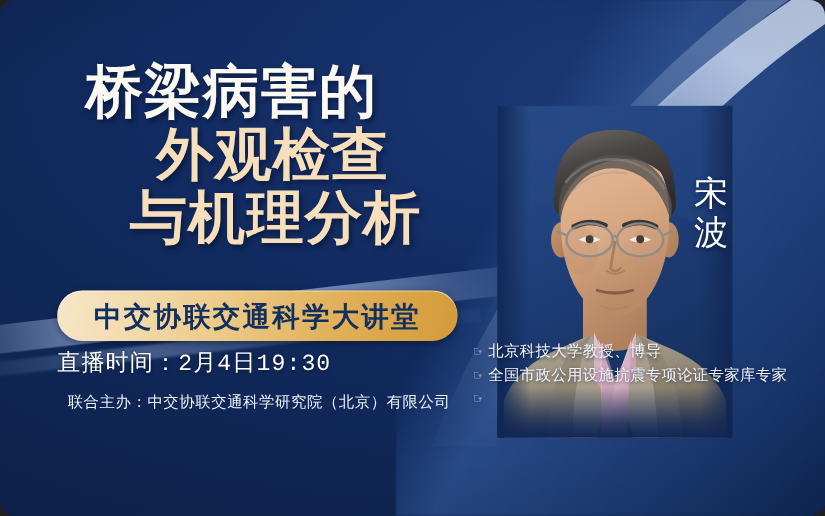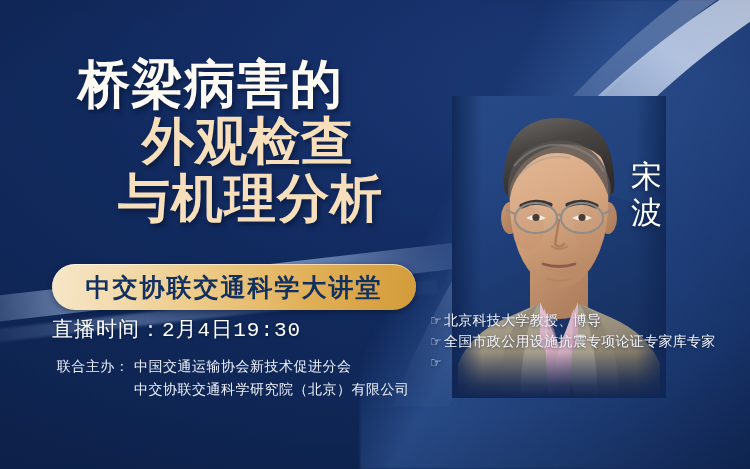--- a/index.html
+++ b/index.html
@@ -8,20 +8,21 @@
     padding: 0;
     background: #202020;
   }
   #poster {
     position: relative;
     width: 750px;
     height: 469px;
     overflow: hidden;
     font-family: "Liberation Sans", "DejaVu Sans", sans-serif;
     background: #102654;
+    border-radius: 14px;
     -webkit-font-smoothing: antialiased;
   }
 
   
   .bg-base {
     position: absolute;
     inset: 0;
     background:
       radial-gradient(120% 90% at 78% 18%, #1d3a74 0%, #16306a 28%, #112a5e 55%, #0e2450 100%),
       linear-gradient(160deg, #102a5e 0%, #13306a 50%, #0f2652 100%);
@@ -172,21 +173,21 @@
     top: 355px;
     width: 388px;
     color: #eef2fb;
     font-family: "DejaVu Sans", "Liberation Sans", sans-serif;
     font-size: 14px;
     line-height: 23px;
     letter-spacing: 0.5px;
     white-space: nowrap;
   }
   .org-row { display: flex; }
-  .org-label { width: 82px; text-align: center; }
+  .org-label { width: 82px; text-align: right; }
   .org-lines { }
   .org-line { }
 
   
   .speaker-name {
     position: absolute;
     left: 624px;
     top: 158px;
     width: 46px;
     color: #ffffff;
@@ -358,21 +359,20 @@
   <div class="badge">
     <span class="badge-text">中交协联交通科学大讲堂</span>
   </div>
 
   <div class="datetime">直播时间：2月4日19:30</div>
 
   <div class="organizers">
     <div class="org-row">
       <div class="org-label">联合主办：</div>
       <div class="org-lines">
-        <div class="org-line">中国交通运输协会新技术促进分会</div>
         <div class="org-line">中交协联交通科学研究院（北京）有限公司</div>
       </div>
     </div>
   </div>
 
   <div class="speaker-name">
     <div>宋</div>
     <div>波</div>
   </div>
 

